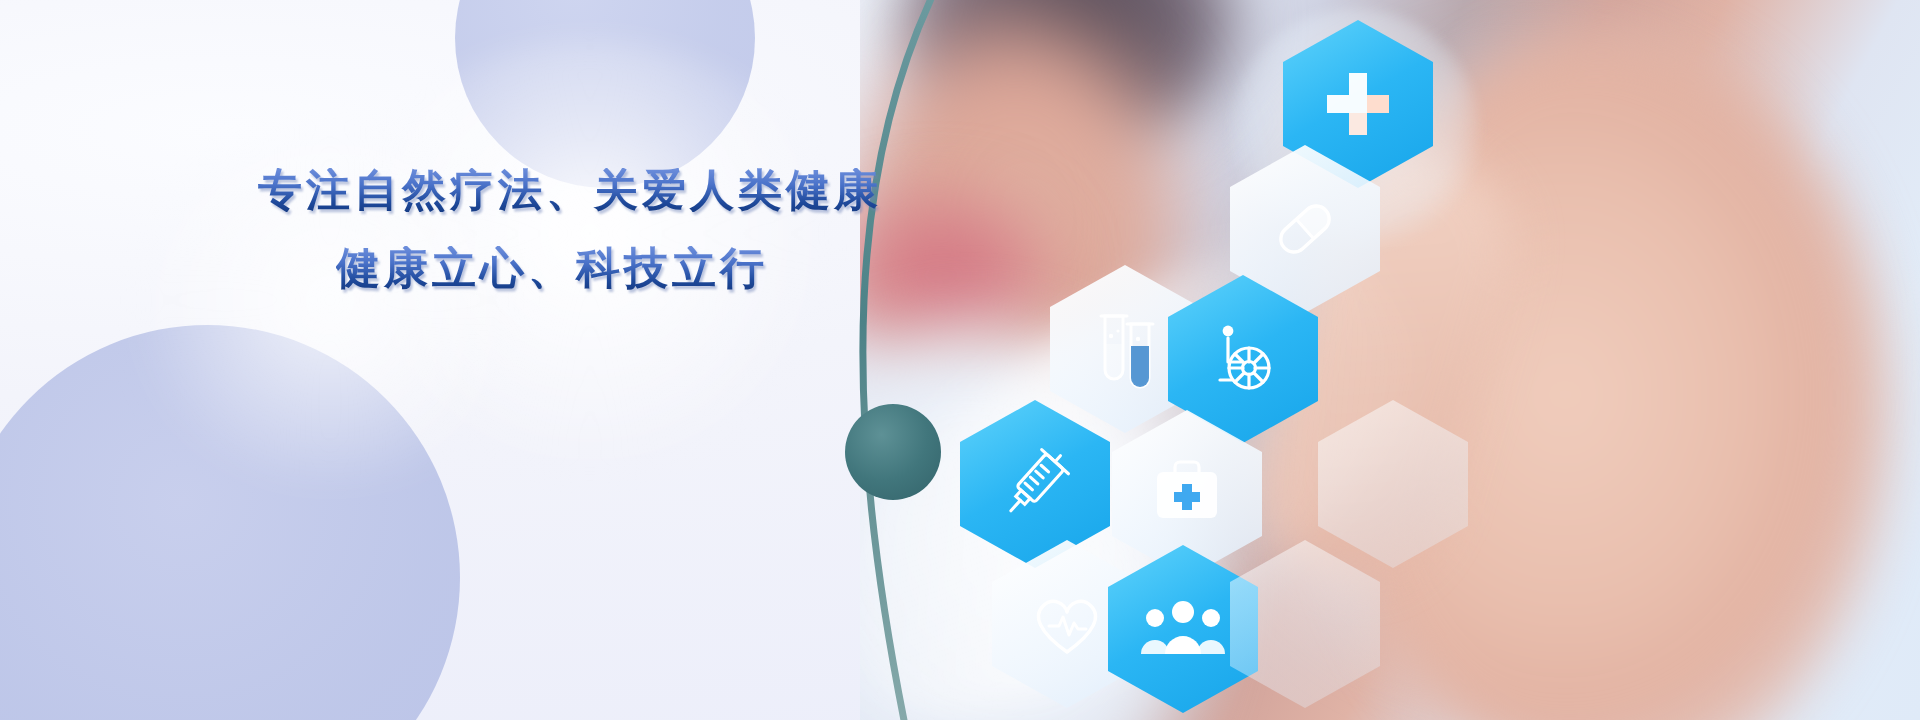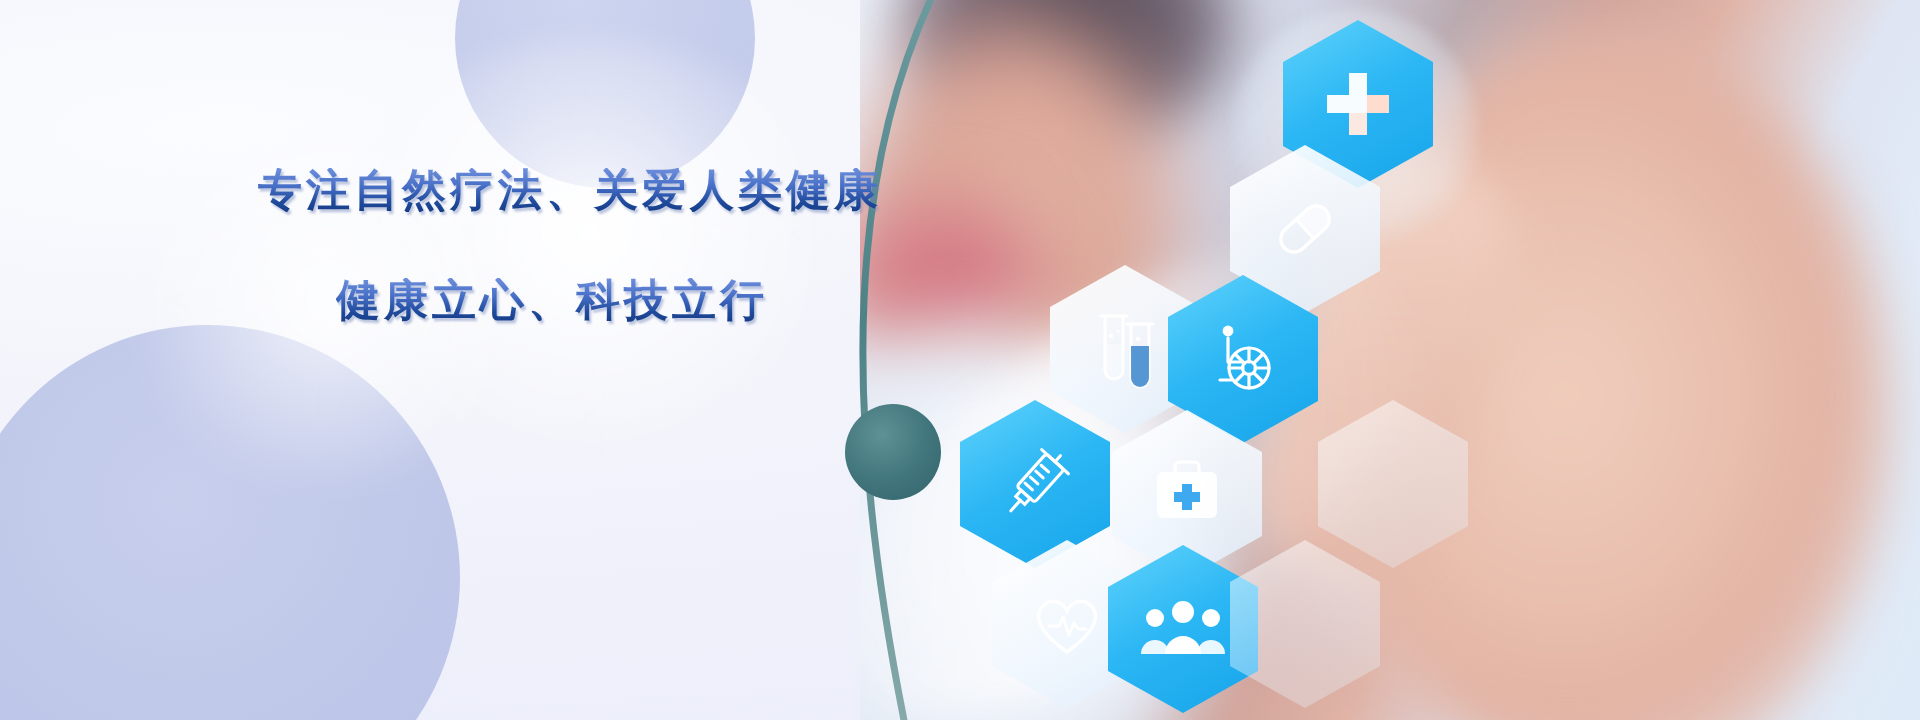--- a/index.html
+++ b/index.html
@@ -46,21 +46,21 @@
     font-size:44px;
     letter-spacing:4px;
     line-height:1;
     white-space:nowrap;
     background:linear-gradient(180deg,#6e8fdc 0%,#4a72c9 38%,#1f4a9c 78%,#163c86 100%);
     -webkit-background-clip:text;background-clip:text;
     color:transparent;-webkit-text-fill-color:transparent;
     filter:drop-shadow(2px 3px 1px rgba(110,130,185,.45));
   }
   #line-1{margin-left:258px;}
-  #line-2{margin-left:336px;margin-top:66px;}
+  #line-2{margin-left:336px;margin-top:34px;}
 
   
   #photo-panel{
     position:absolute;left:860px;top:0;width:1060px;height:720px;overflow:hidden;
     background:
       linear-gradient(118deg,
         #eef3fb 0%, #e7eefa 14%,
         #dfe6f4 24%, #cfd2e2 32%,
         #b9a8ad 42%, #d3a59c 52%,
         #e0b3a6 60%, #dfe5f2 72%,

